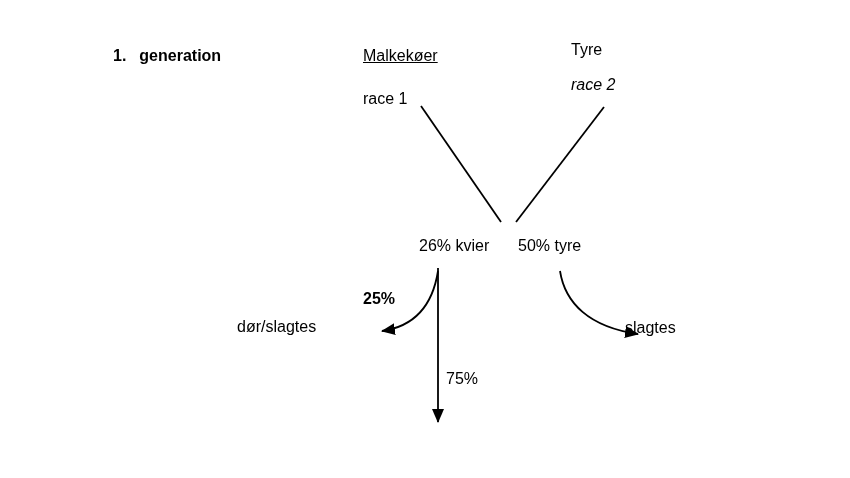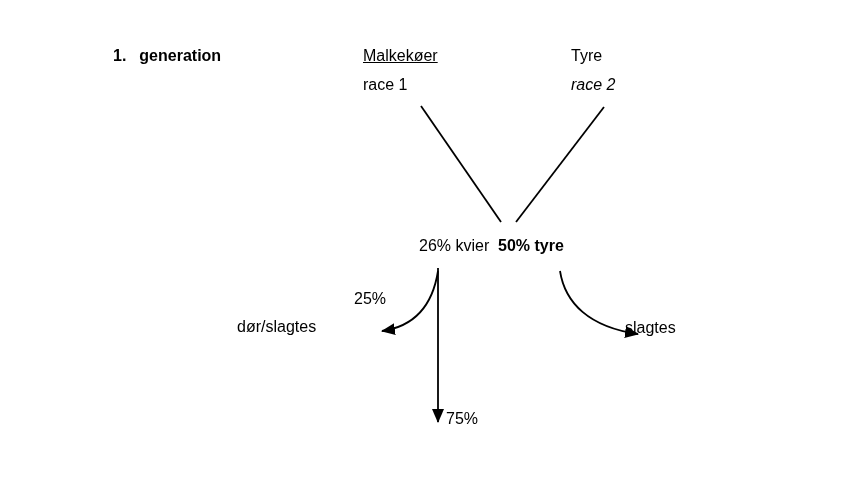--- a/index.html
+++ b/index.html
@@ -55,28 +55,28 @@
 
     <path d="M560,271 C565,303 589,327 638,334" stroke="#000000" stroke-width="1.8" fill="none" marker-end="url(#arrow)"></path>
   </svg>
 
   <div class="lbl bold gen-label" style="left:113px; top:46px;">
     <span class="gen-number">1.</span>
     <span>generation</span>
   </div>
 
   <div class="lbl" style="left:363px; top:46px;text-decoration:underline;">Malkekøer</div>
-  <div class="lbl" style="left:363px; top:75px;">race 1</div>
+  <div class="lbl" style="left:363px; top:89px;">race 1</div>
 
-  <div class="lbl" style="left:571px; top:46px;">Tyre</div>
+  <div class="lbl" style="left:571px; top:40px;">Tyre</div>
   <div class="lbl" style="left:571px; top:75px;font-style:italic;">race 2</div>
 
   <div class="lbl" style="left:419px; top:236px;">26% kvier</div>
-  <div class="lbl" style="left:498px; top:236px;font-weight:bold;">50% tyre</div>
+  <div class="lbl" style="left:518px; top:236px;">50% tyre</div>
 
-  <div class="lbl" style="left:354px; top:289px;">25%</div>
+  <div class="lbl" style="left:363px; top:289px;font-weight:bold;">25%</div>
   <div class="lbl" style="left:237px; top:317px;">dør/slagtes</div>
 
-  <div class="lbl" style="left:446px; top:369px;margin-top:40px;">75%</div>
+  <div class="lbl" style="left:446px; top:369px;">75%</div>
 
   <div class="lbl" style="left:625px; top:318px;">slagtes</div>
 
 </div>
 
 </body></html>

